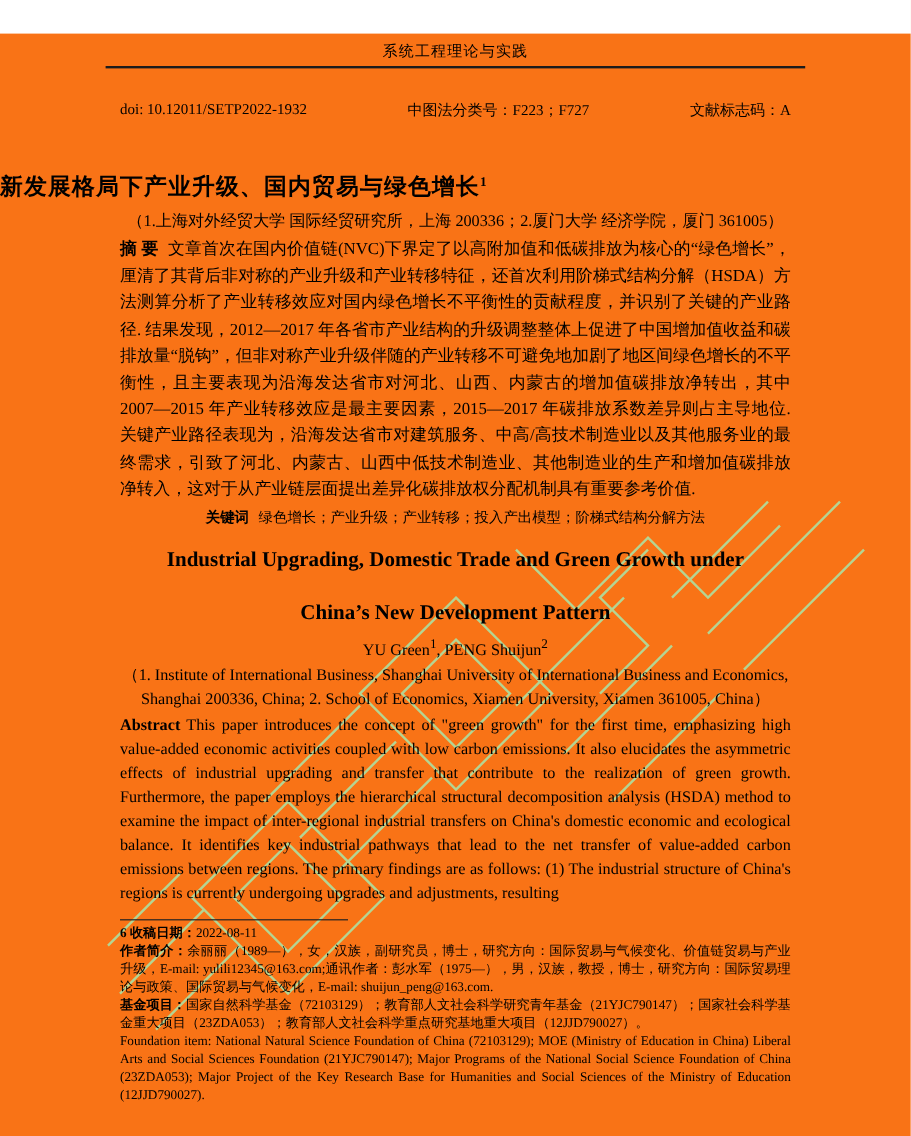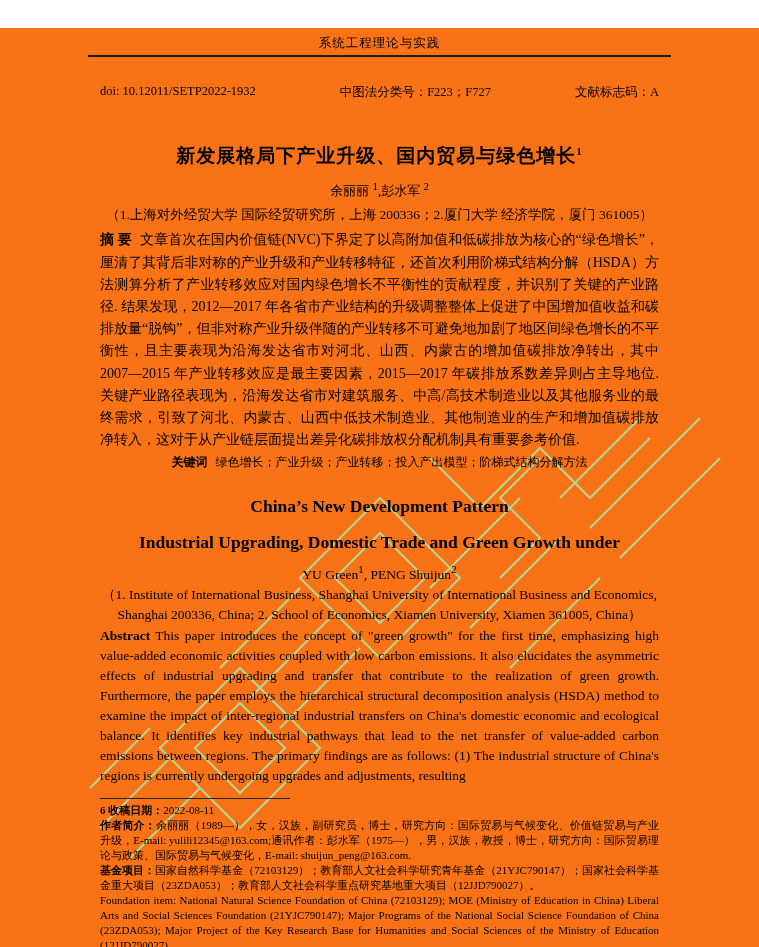--- a/index.html
+++ b/index.html
@@ -34,21 +34,21 @@
     border-top: 2px solid #1c1c1c;
     margin: 3px 88px 0 88px;
   }
   .meta-row {
     display: flex;
     justify-content: space-between;
     margin: 27px 100px 0 100px;
     font-size: 12.5px;
   }
   .title-zh {
-    text-align: center;
+    text-align: left;
     font-weight: bold;
     font-size: 19px;
     margin-top: 42px;
     letter-spacing: 1px;
   }
   .title-zh sup, .authors sup, .authors-en sup { font-size: 11px; }
   .authors {
     text-align: center;
     font-size: 13px;
     margin-top: 11px;
@@ -138,30 +138,29 @@
     <hr class="header-rule">
 
     <div class="meta-row">
       <span>doi: 10.12011/SETP2022-1932</span>
       <span>中图法分类号：F223；F727</span>
       <span>文献标志码：A</span>
     </div>
 
     <h1 class="title-zh"><span>新发展格局下产业升级、国内贸易与绿色增长</span><sup>1</sup></h1>
 
-    <div class="authors"><span>余丽丽 </span><sup>1</sup><span>,</span><span>彭水军 </span><sup>2</sup></div>
 
     <div class="affil-zh">（1.上海对外经贸大学 国际经贸研究所，上海 200336；2.厦门大学 经济学院，厦门 361005）</div>
 
     <p class="abstract-zh"><span class="label">摘 要</span><span>文章首次在国内价值链(NVC)下界定了以高附加值和低碳排放为核心的“绿色增长”，厘清了其背后非对称的产业升级和产业转移特征，还首次利用阶梯式结构分解（HSDA）方法测算分析了产业转移效应对国内绿色增长不平衡性的贡献程度，并识别了关键的产业路径. 结果发现，2012—2017 年各省市产业结构的升级调整整体上促进了中国增加值收益和碳排放量“脱钩”，但非对称产业升级伴随的产业转移不可避免地加剧了地区间绿色增长的不平衡性，且主要表现为沿海发达省市对河北、山西、内蒙古的增加值碳排放净转出，其中2007—2015 年产业转移效应是最主要因素，2015—2017 年碳排放系数差异则占主导地位. 关键产业路径表现为，沿海发达省市对建筑服务、中高/高技术制造业以及其他服务业的最终需求，引致了河北、内蒙古、山西中低技术制造业、其他制造业的生产和增加值碳排放净转入，这对于从产业链层面提出差异化碳排放权分配机制具有重要参考价值.</span></p>
 
     <p class="keywords"><span class="label">关键词</span><span>绿色增长；产业升级；产业转移；投入产出模型；阶梯式结构分解方法</span></p>
 
+    <h2 class="title-en title-en-1">Industrial Upgrading, Domestic Trade and Green Growth under</h2>
     <h2 class="title-en title-en-2">China’s New Development Pattern</h2>
-    <h2 class="title-en title-en-1">Industrial Upgrading, Domestic Trade and Green Growth under</h2>
 
     <div class="authors-en"><span>YU Green</span><sup>1</sup><span>, </span><span>PENG Shuijun</span><sup>2</sup></div>
 
     <div class="affil-en">（1. Institute of International Business, Shanghai University of International Business and Economics, Shanghai 200336, China; 2. School of Economics, Xiamen University, Xiamen 361005, China）</div>
 
     <p class="abstract-en"><span class="label">Abstract</span><span>This paper introduces the concept of "green growth" for the first time, emphasizing high value-added economic activities coupled with low carbon emissions. It also elucidates the asymmetric effects of industrial upgrading and transfer that contribute to the realization of green growth. Furthermore, the paper employs the hierarchical structural decomposition analysis (HSDA) method to examine the impact of inter-regional industrial transfers on China's domestic economic and ecological balance. It identifies key industrial pathways that lead to the net transfer of value-added carbon emissions between regions. The primary findings are as follows: (1) The industrial structure of China's regions is currently undergoing upgrades and adjustments, resulting</span></p>
 
     <hr class="footnote-rule">
 
     <div class="footnotes">

